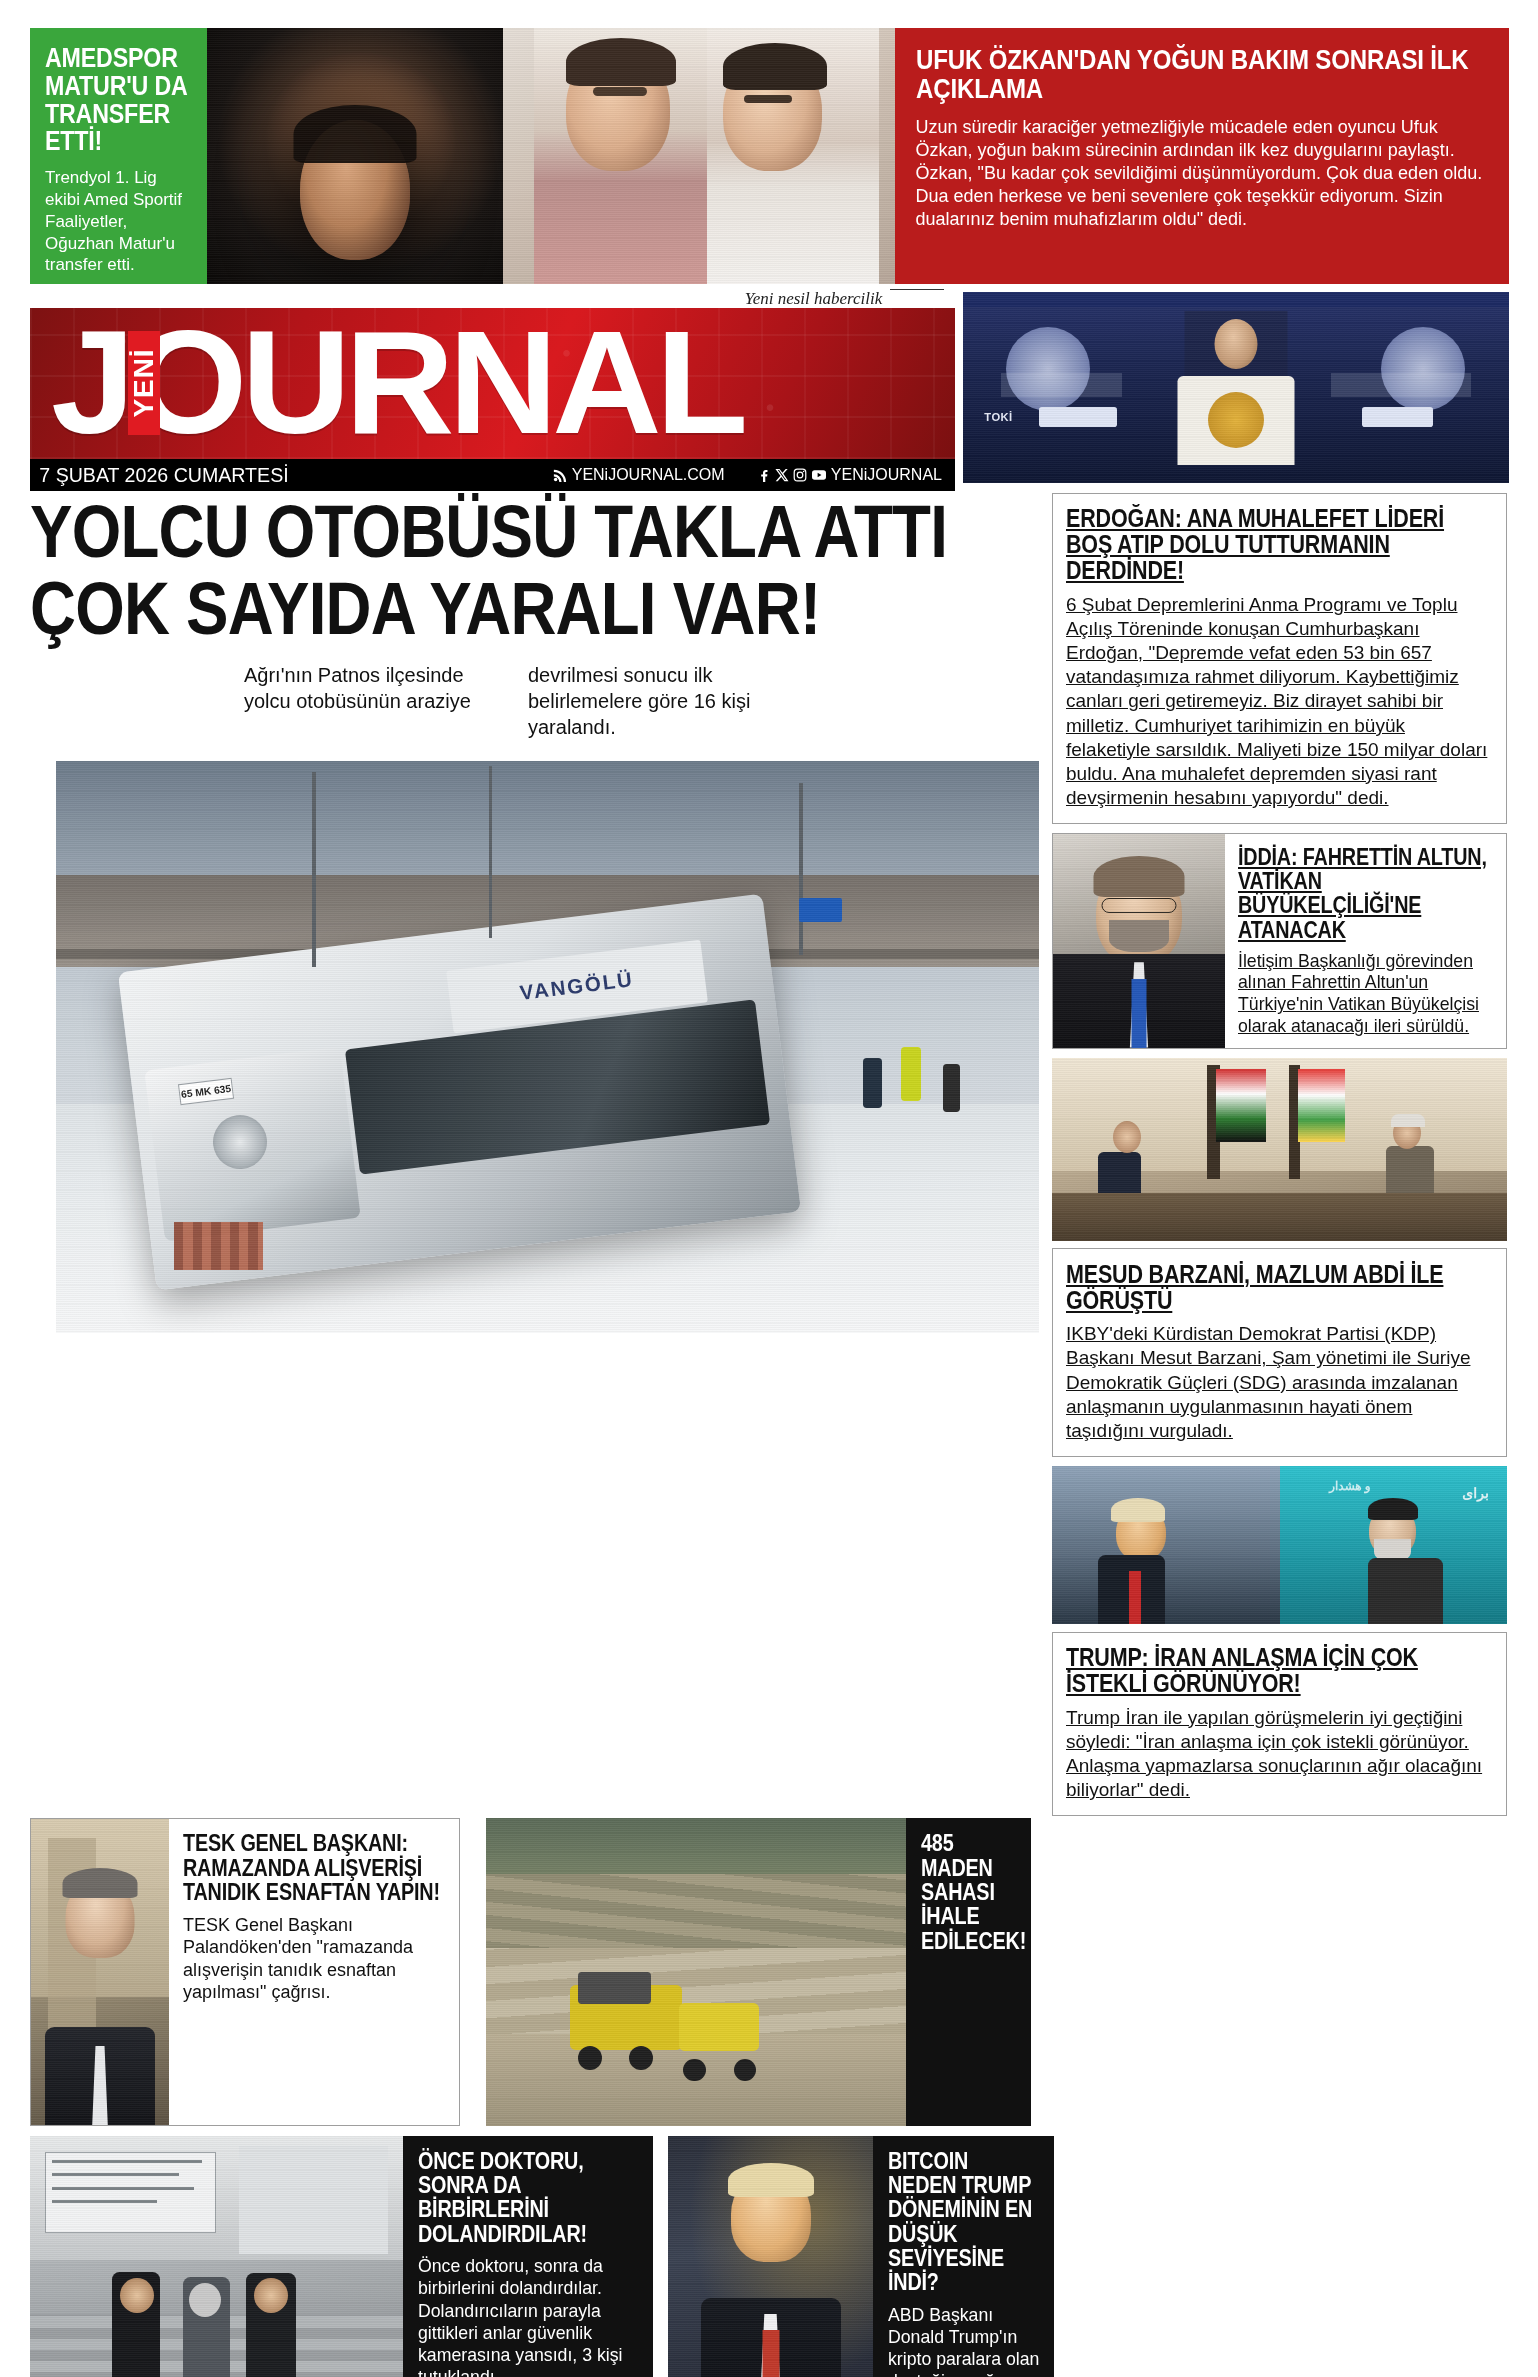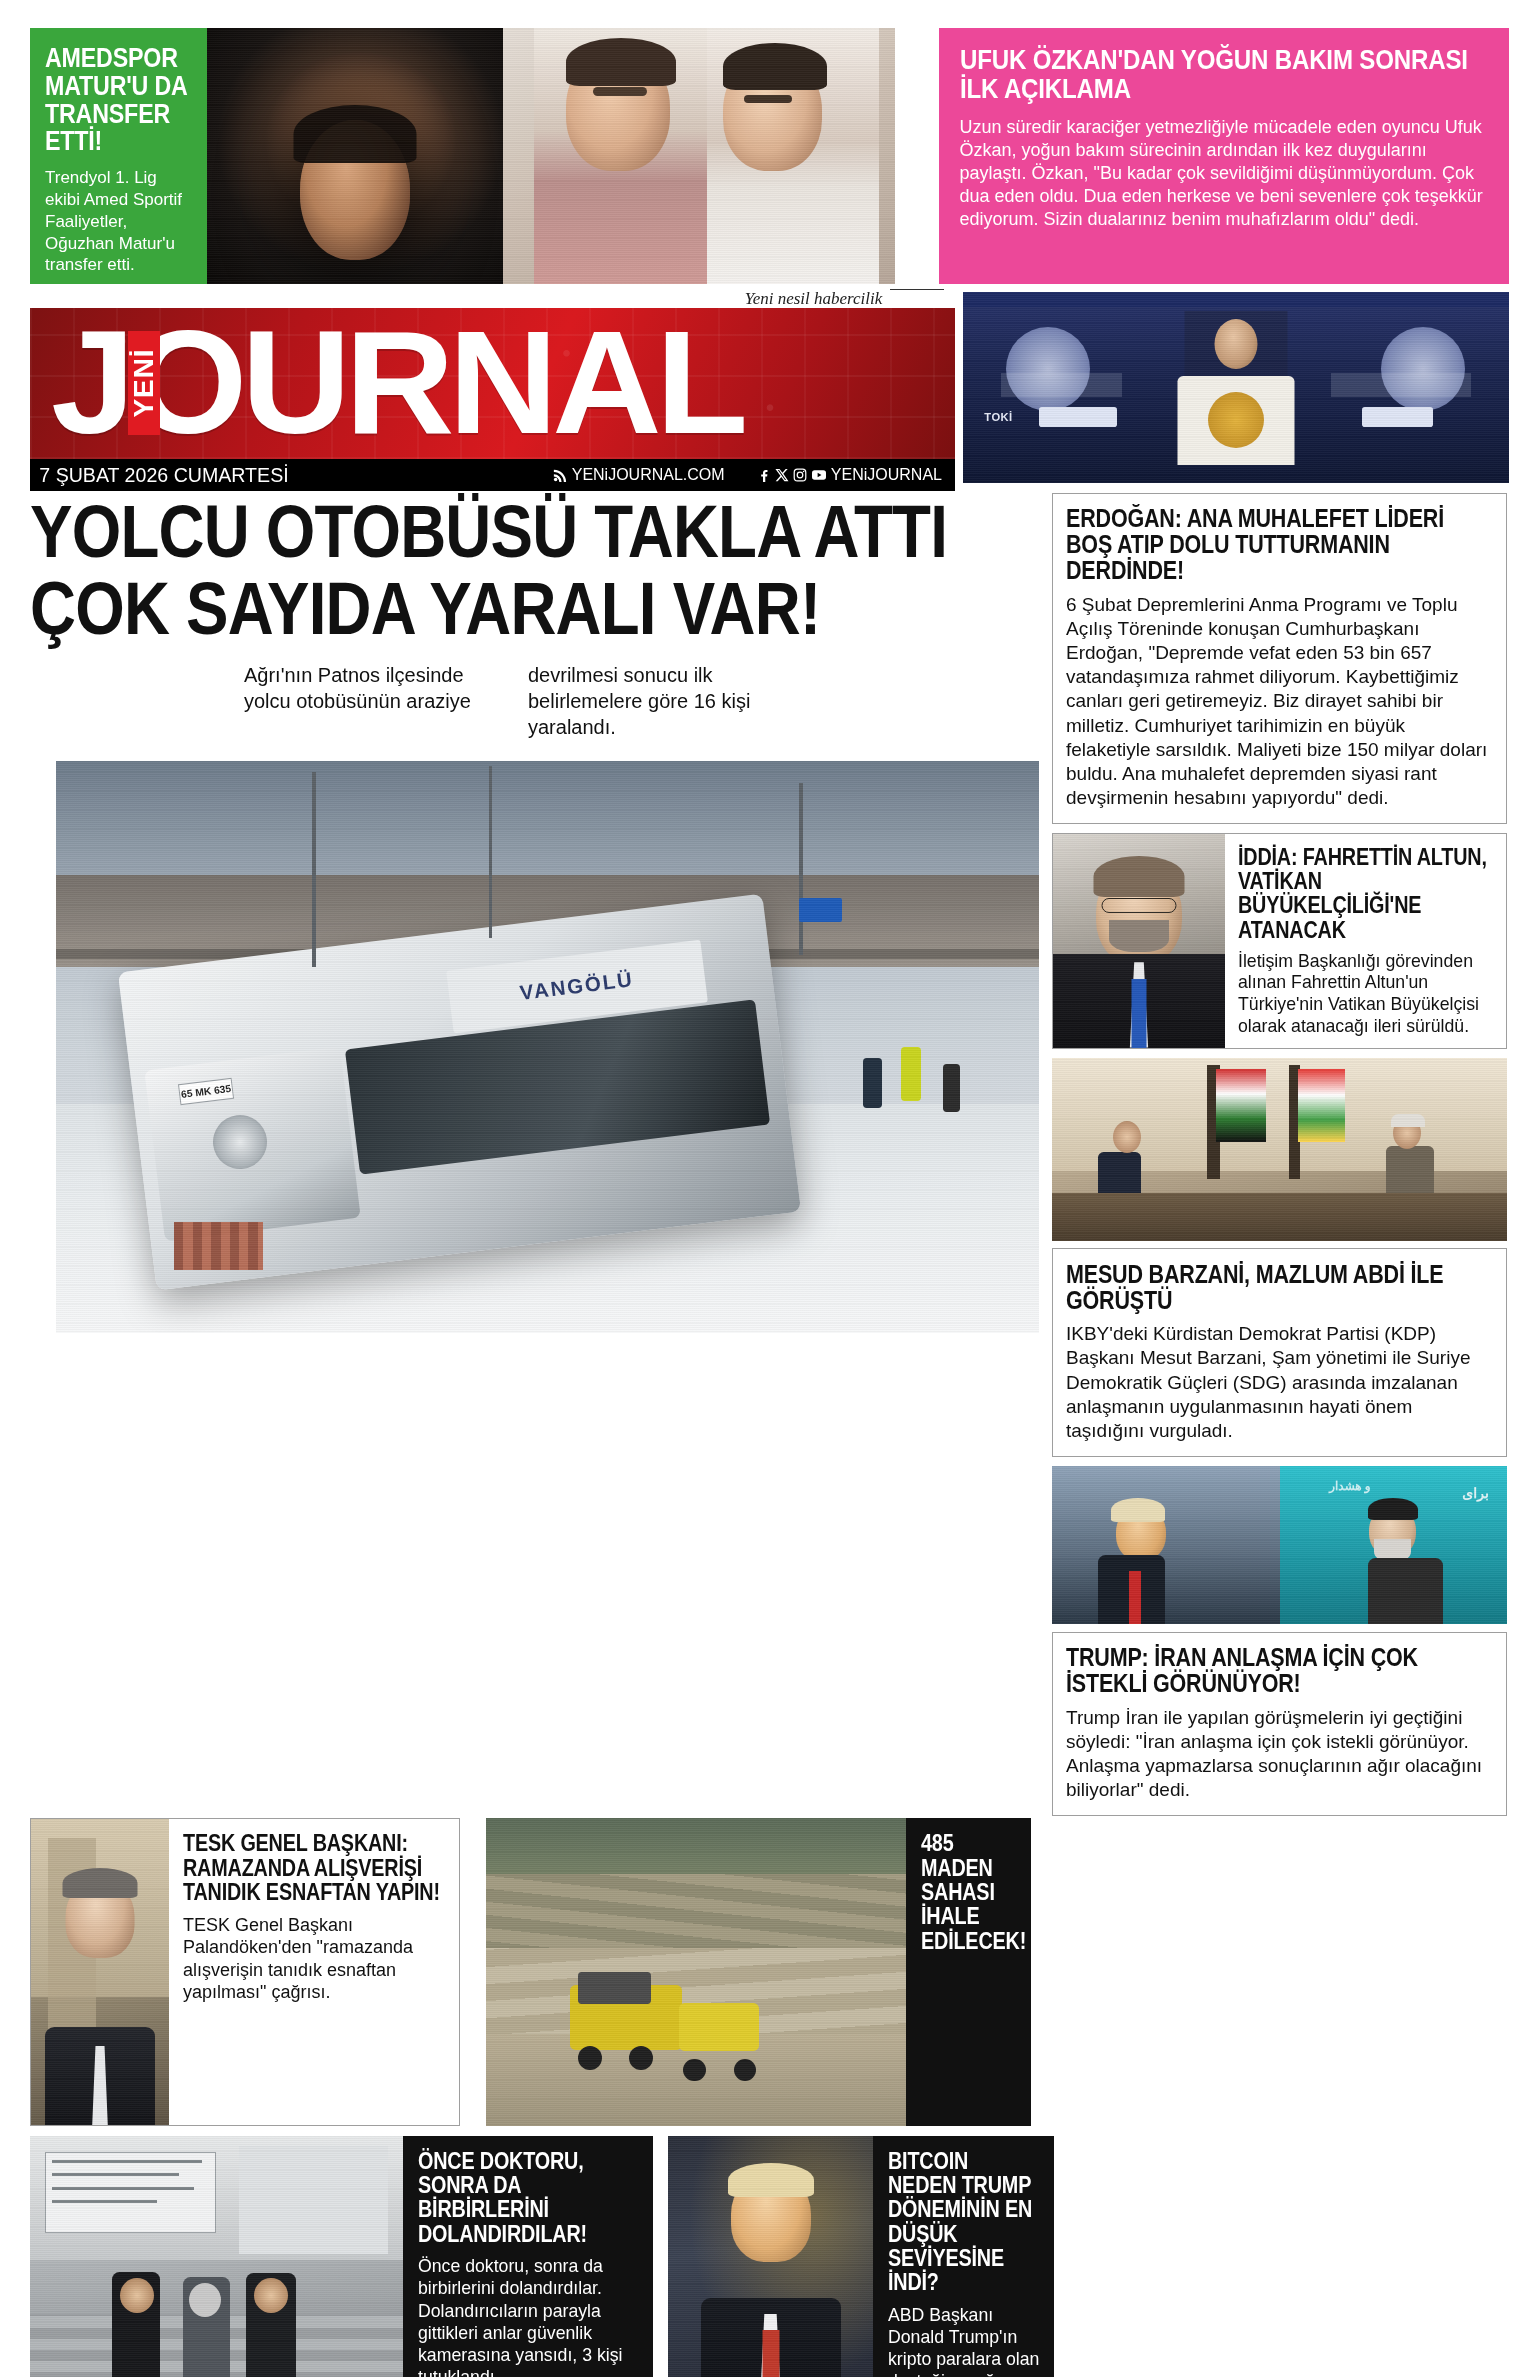--- a/index.html
+++ b/index.html
@@ -37,23 +37,22 @@
   .topstrip { display: flex; height: 256px; width: 1479px; }
   .ts-green {
     width: 177px; background: #3aa63c; color: #fff;
     padding: 17px 15px 9.3px 15px; display: flex; flex-direction: column;
   }
   .ts-green h2 { font-size: 27px; line-height: 1.03; margin-bottom: 11.2px; }
   .ts-green p { font-size: 17px; line-height: 1.28; font-weight: 400; }
   .ts-img1 { width: 296px; background: #1a1a1a; }
   .ts-img2 { width: 392px; background: #c9c3bd; }
   .ts-purple {
-    flex: 1; background: #ec4899; color: #fff;
+    flex: 1; background: #b91c1c; color: #fff;
     padding: 17px 18.6px 9.3px 20.5px;
-    margin-left: 44px;
   }
   .ts-purple h2 { font-size: 28px; line-height: 1.05; margin-bottom: 12px; }
   .ts-purple p { font-size: 18px; line-height: 1.28; }
 
   
   .masthead-row { display: flex; margin-top: 8.4px; width: 1479px; height: 191px; }
   .mast-left { width: 925px; position: relative; }
   .tagline {
     position: absolute; right: 11.2px; top: -3.7px;
     font-style: italic; font-size: 17px; color: #222;
@@ -102,21 +101,21 @@
   }
   .datebar .socials { display: flex; align-items: center; gap: 7.5px; font-size: 16px; }
   .datebar .socials .grp { display: flex; align-items: center; gap: 4.7px; }
   .ico { display:inline-block; width:14px; height:14px; }
   .mast-right { flex: 1; margin-left: 7.5px; }
   .mast-right .photo { width: 100%; height: 191px; }
 
   
   .main-row { display: flex; margin-top: 9.3px; width: 1479px; }
   .col-left { width: 1016px; }
-  .col-right { width: 455px; margin-left: 6px; }
+  .col-right { width: 455px; margin-left: 6px; text-decoration: underline; }
 
   .lead-h1 { font-size: 74px; line-height: .98; letter-spacing: -0.9px; margin-top: 3.7px; }
   .lead-sub { display: flex; gap: 37px; margin: 17px 0 0 214px; font-size: 20px; line-height: 1.3; }
   .lead-sub > div { width: 247px; }
   .main-photo { width: 983px; height: 572px; margin: 20.5px 0 0 26px; }
 
   .rbox { border: 1.9px solid #9e9e9e; padding: 11.2px 13px 13px 13px; }
   .rbox h3 { font-size: 25px; line-height: 1.05; margin-bottom: 9.3px; }
   .rbox p { font-size: 19px; line-height: 1.27; }
 

